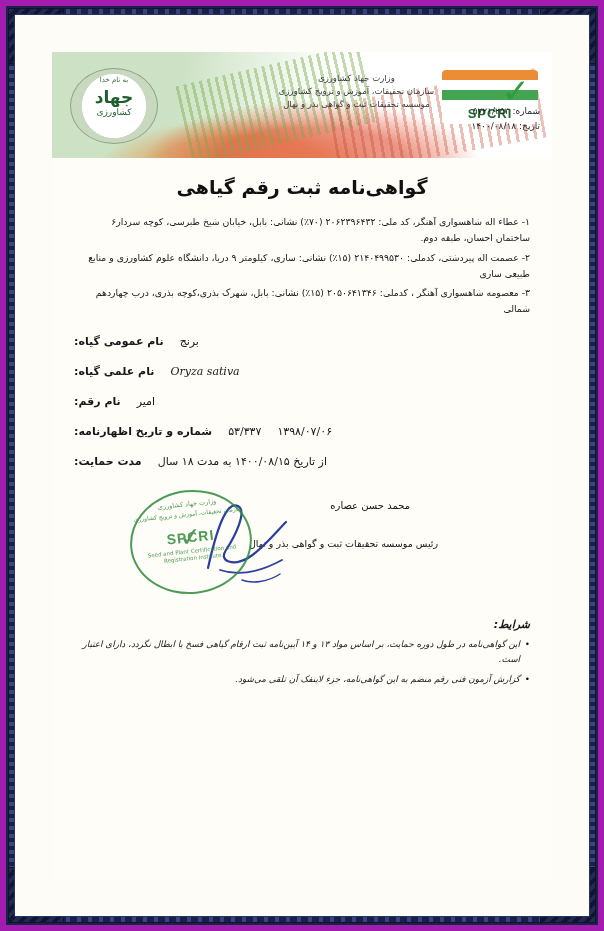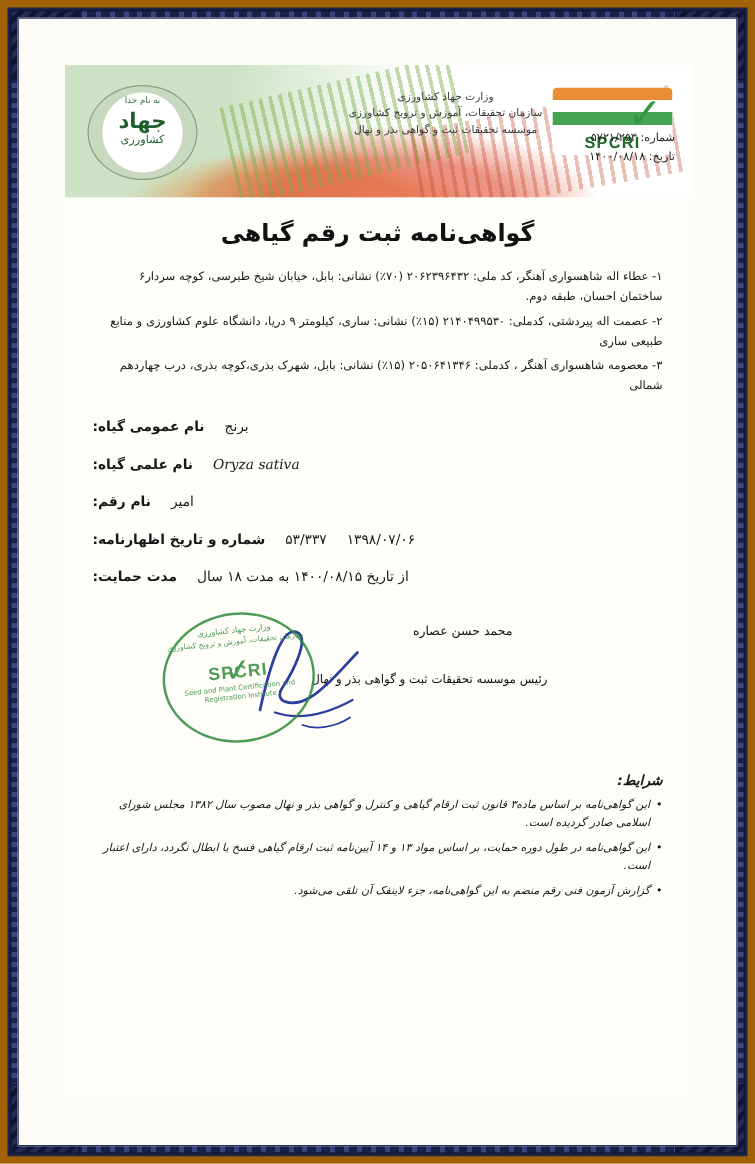--- a/index.html
+++ b/index.html
@@ -5,21 +5,21 @@
   html,body{margin:0;padding:0;}
   body{
     width:604px;height:931px;
     background:#e9e6de;
     font-family:"DejaVu Sans", sans-serif;
     overflow:hidden;
   }
   .page{
     position:relative;
     width:604px;height:931px;
-    background:#a16207;
+    background:#a21caf;
   }
   
   .border-outer{
     position:absolute;left:6px;top:6px;right:6px;bottom:6px;
     border:2px solid #1b2347;
     background:
       repeating-linear-gradient(45deg,#2a3260 0 6px,#141a38 6px 12px);
   }
   .border-inner-white{
     position:absolute;left:14px;top:14px;right:14px;bottom:14px;
@@ -339,20 +339,19 @@
           <div class="s1">وزارت جهاد کشاورزی</div>
           <div class="s2">سازمان تحقیقات، آموزش و ترویج کشاورزی</div>
           <div class="stamp-check">✓</div>
           <div class="s3">SPCRI</div>
           <div class="s4">Seed and Plant Certification and Registration Institute</div>
         </div>
       </div>
 
       <div class="conds" style="padding-left:0;padding-right:0">
         <div class="conds-title">شرایط:</div>
-        <div class="cond">این گواهی‌نامه بر اساس ماده۳ قانون ثبت ارقام گیاهی و کنترل و گواهی بذر و نهال مصوب سال ۱۳۸۲ مجلس شورای اسلامی صادر گردیده است.</div>
         <div class="cond">این گواهی‌نامه در طول دوره حمایت، بر اساس مواد ۱۳ و ۱۴ آیین‌نامه ثبت ارقام گیاهی فسخ یا ابطال نگردد، دارای اعتبار است.</div>
         <div class="cond">گزارش آزمون فنی رقم منضم به این گواهی‌نامه، جزء لاینفک آن تلقی می‌شود.</div>
       </div>
 
     </div>
   </div>
 </div>
 
 </body></html>

